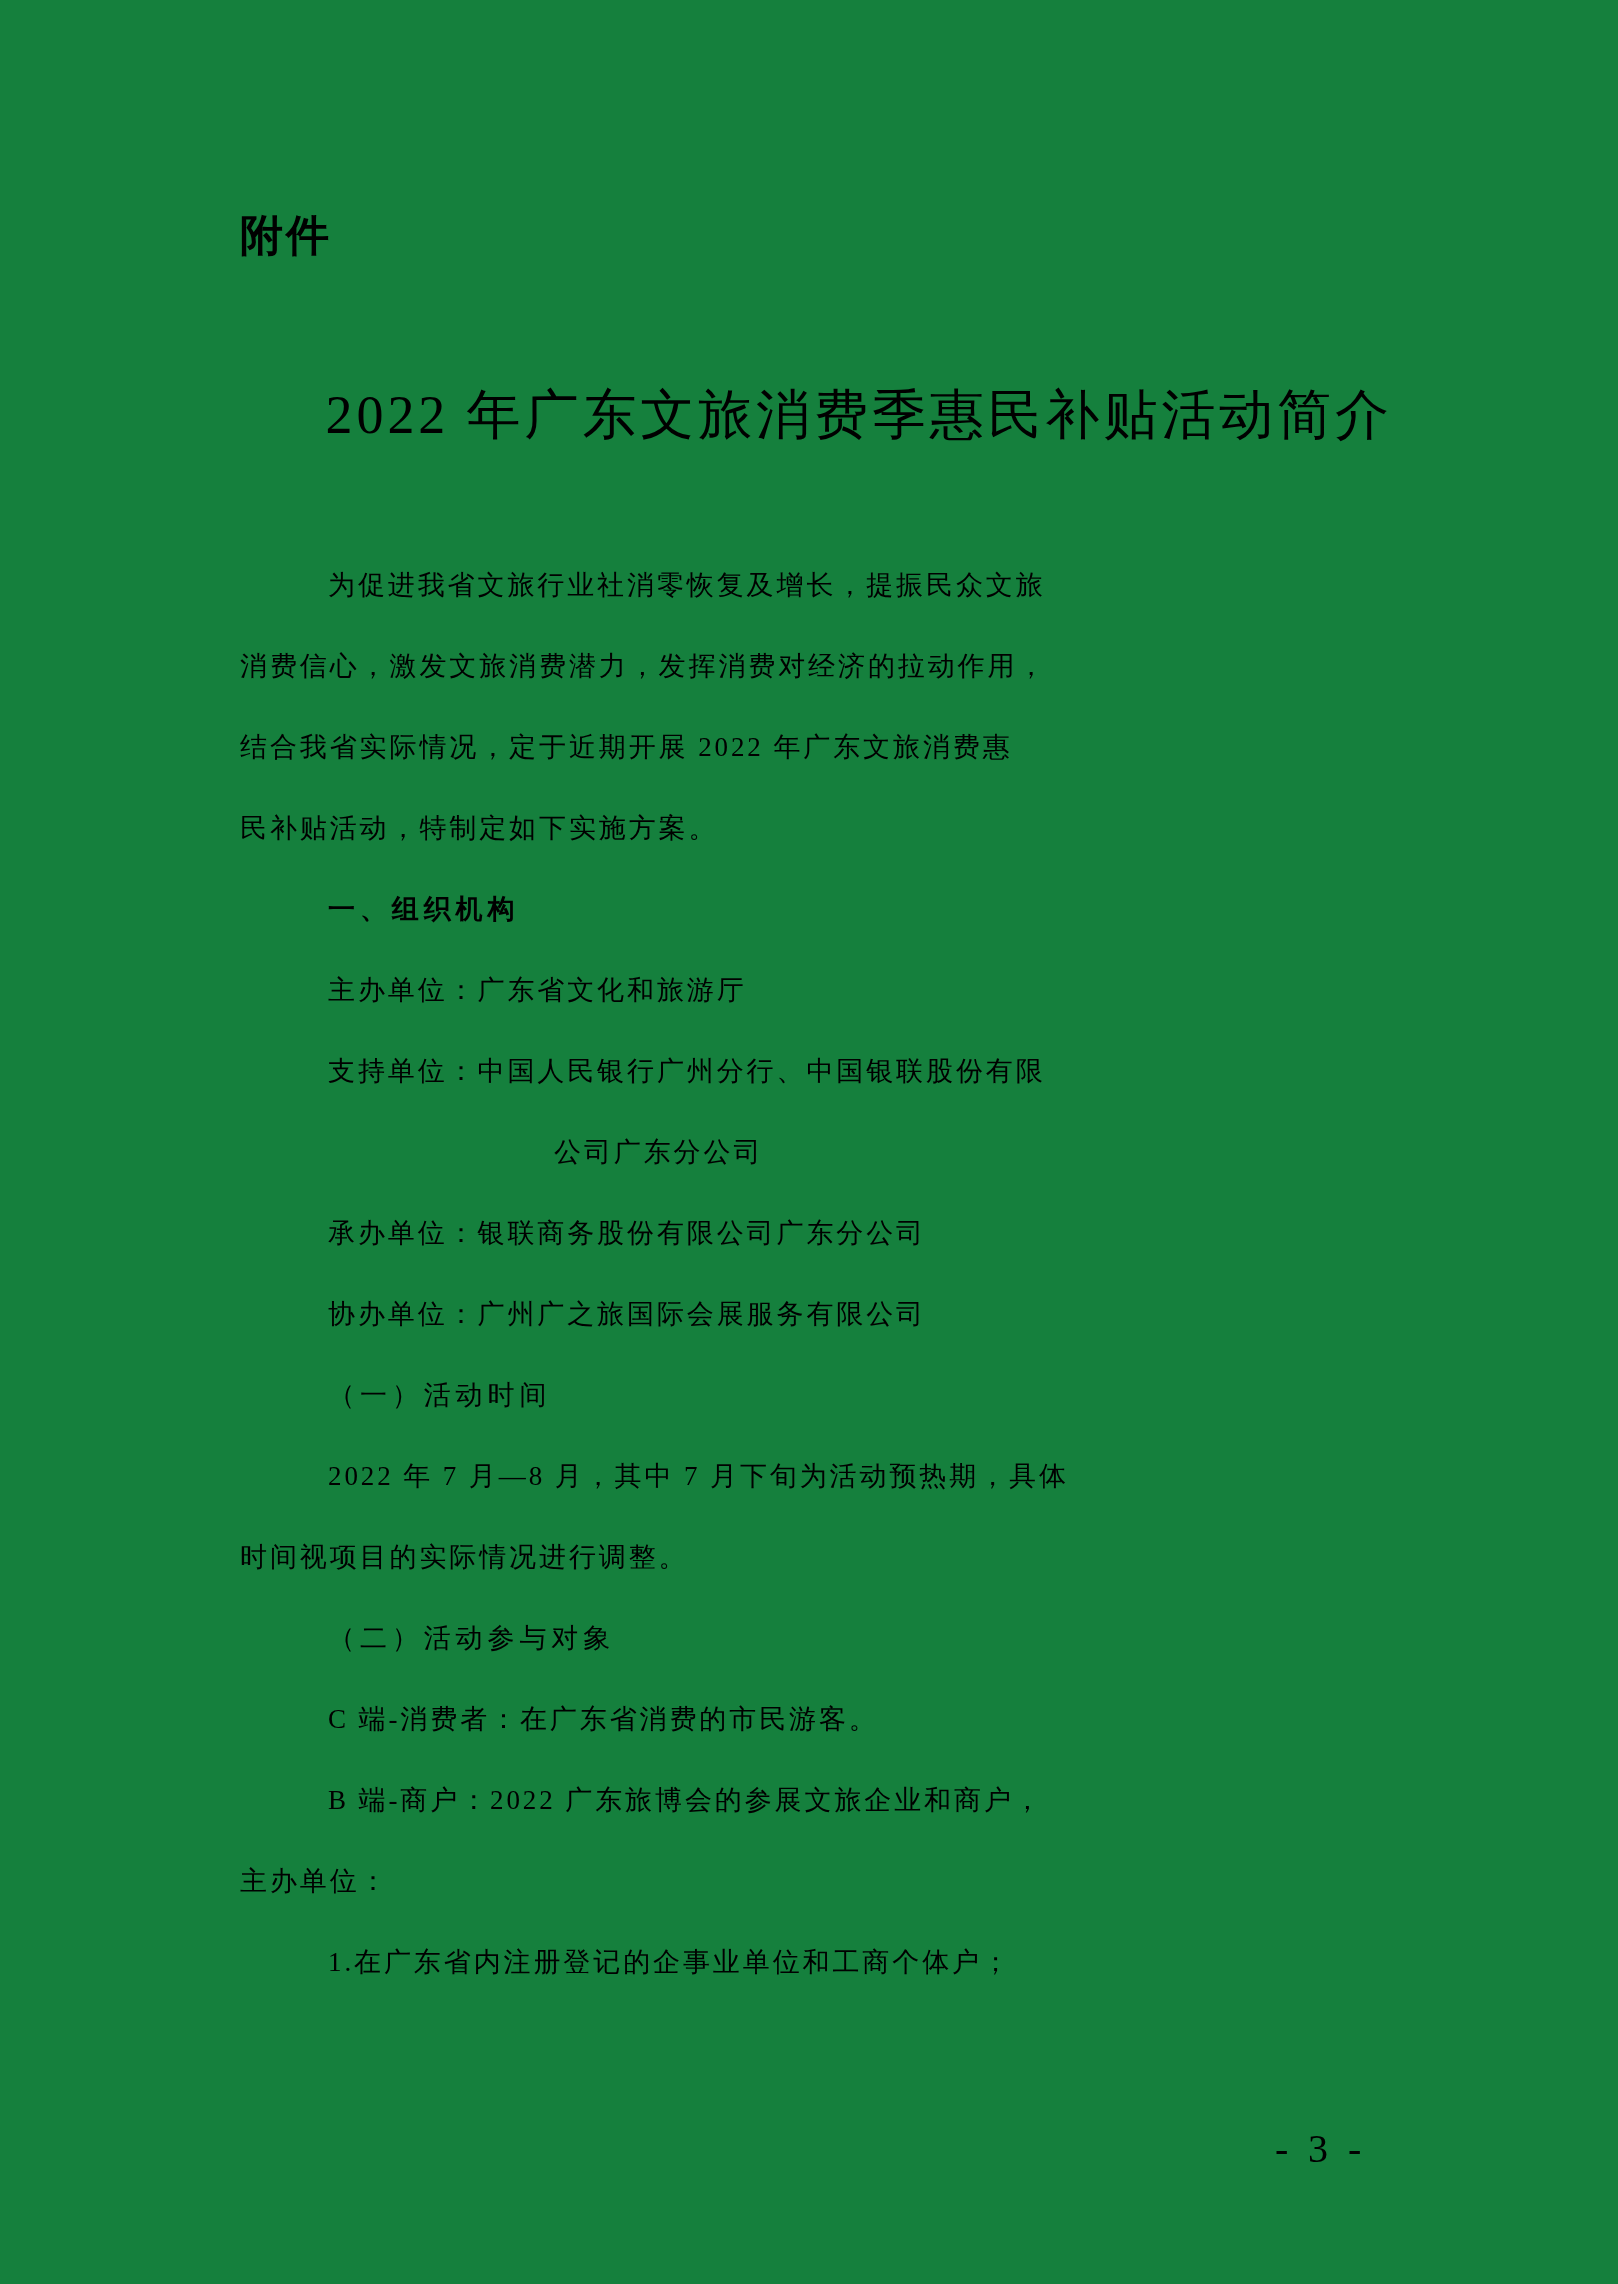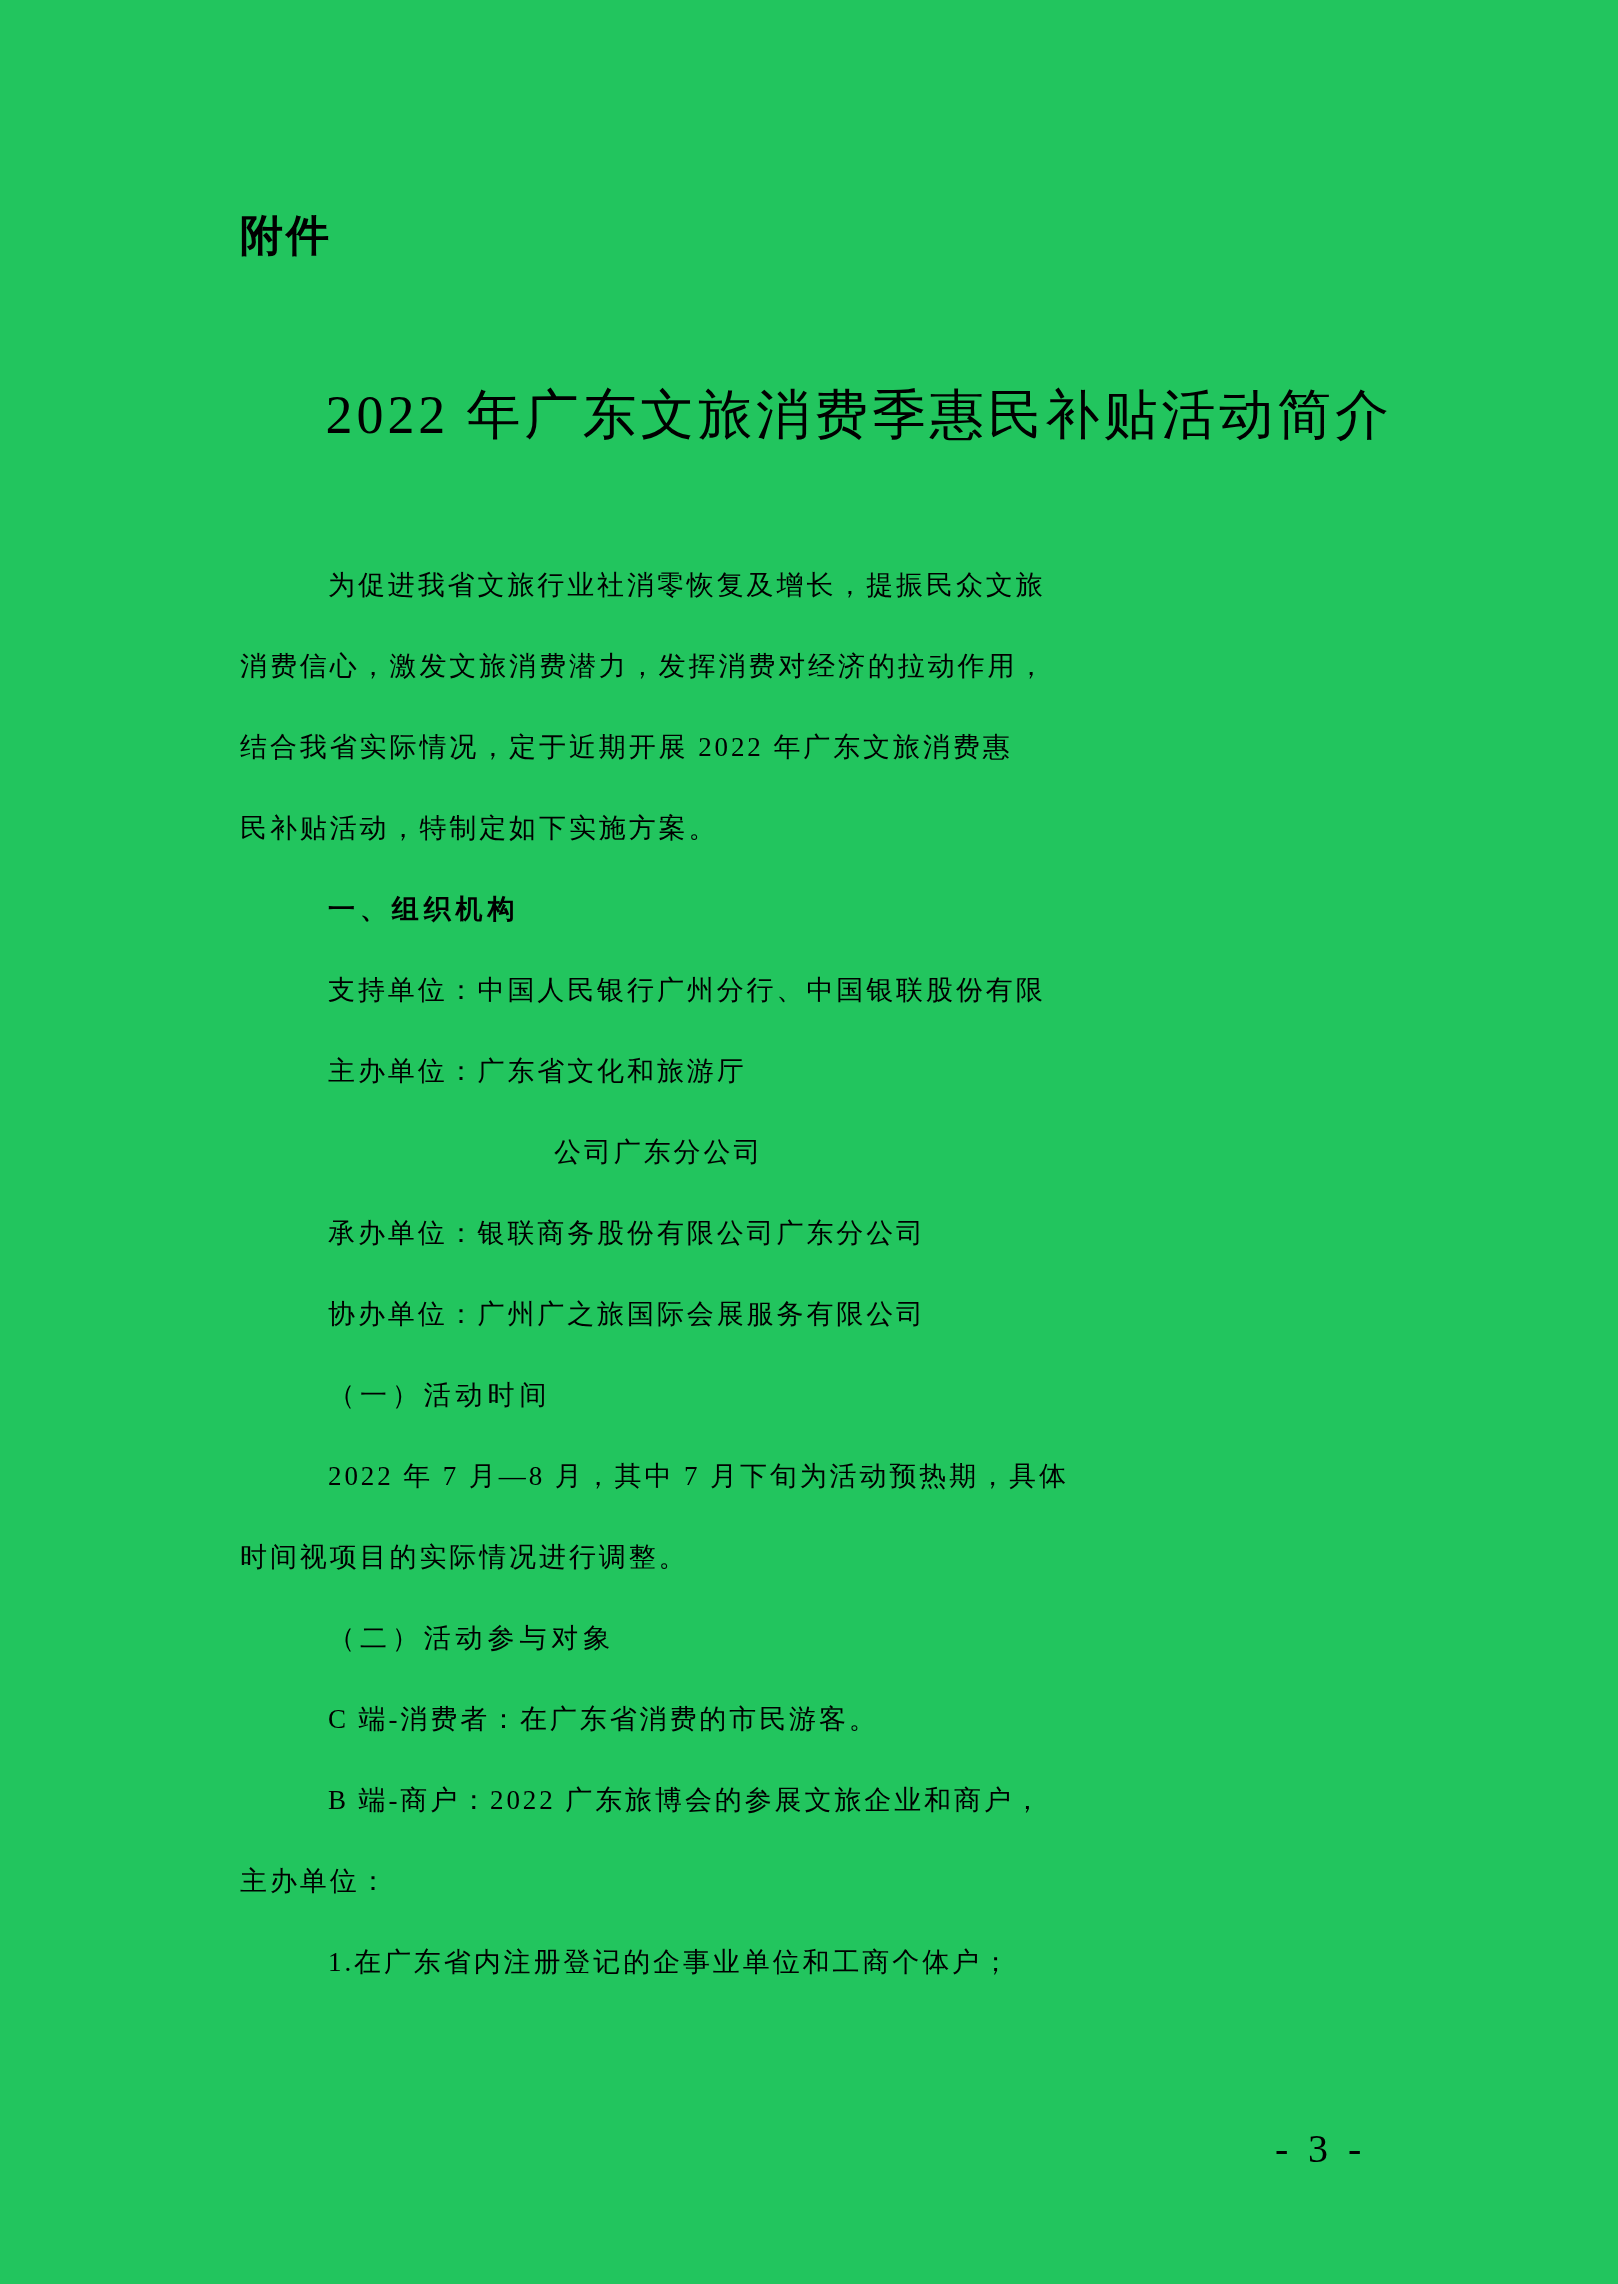--- a/index.html
+++ b/index.html
@@ -4,21 +4,21 @@
 <style>
   html, body {
     margin: 0;
     padding: 0;
     background: #ffffff;
   }
   .page {
     position: relative;
     width: 1619px;
     height: 2284px;
-    background: #22c55e;
+    background: #15803d;
     color: #000000;
     font-family: "Liberation Serif", "DejaVu Serif", serif;
     overflow: hidden;
   }
   .content {
     padding: 206px 226px 0 240px;
   }
   .attachment-label {
     font-family: "Liberation Sans", "DejaVu Sans", sans-serif;
     font-weight: bold;
@@ -80,22 +80,22 @@
     <div class="doc-title">2022 年广东文旅消费季惠民补贴活动简介</div>
 
     <div class="body-text">
 
       <div class="line indent">为促进我省文旅行业社消零恢复及增长，提振民众文旅</div>
       <div class="line">消费信心，激发文旅消费潜力，发挥消费对经济的拉动作用，</div>
       <div class="line">结合我省实际情况，定于近期开展 2022 年广东文旅消费惠</div>
       <div class="line">民补贴活动，特制定如下实施方案。</div>
 
       <div class="line indent heading">一、组织机构</div>
+      <div class="line indent">主办单位：广东省文化和旅游厅</div>
       <div class="line indent">支持单位：中国人民银行广州分行、中国银联股份有限</div>
-      <div class="line indent">主办单位：广东省文化和旅游厅</div>
       <div class="line indent5">公司广东分公司</div>
       <div class="line indent">承办单位：银联商务股份有限公司广东分公司</div>
       <div class="line indent">协办单位：广州广之旅国际会展服务有限公司</div>
 
       <div class="line indent kaiti">（一）活动时间</div>
       <div class="line indent">2022 年 7 月—8 月，其中 7 月下旬为活动预热期，具体</div>
       <div class="line">时间视项目的实际情况进行调整。</div>
       <div class="line indent kaiti">（二）活动参与对象</div>
       <div class="line indent">C 端-消费者：在广东省消费的市民游客。</div>
       <div class="line indent">B 端-商户：2022 广东旅博会的参展文旅企业和商户，</div>

